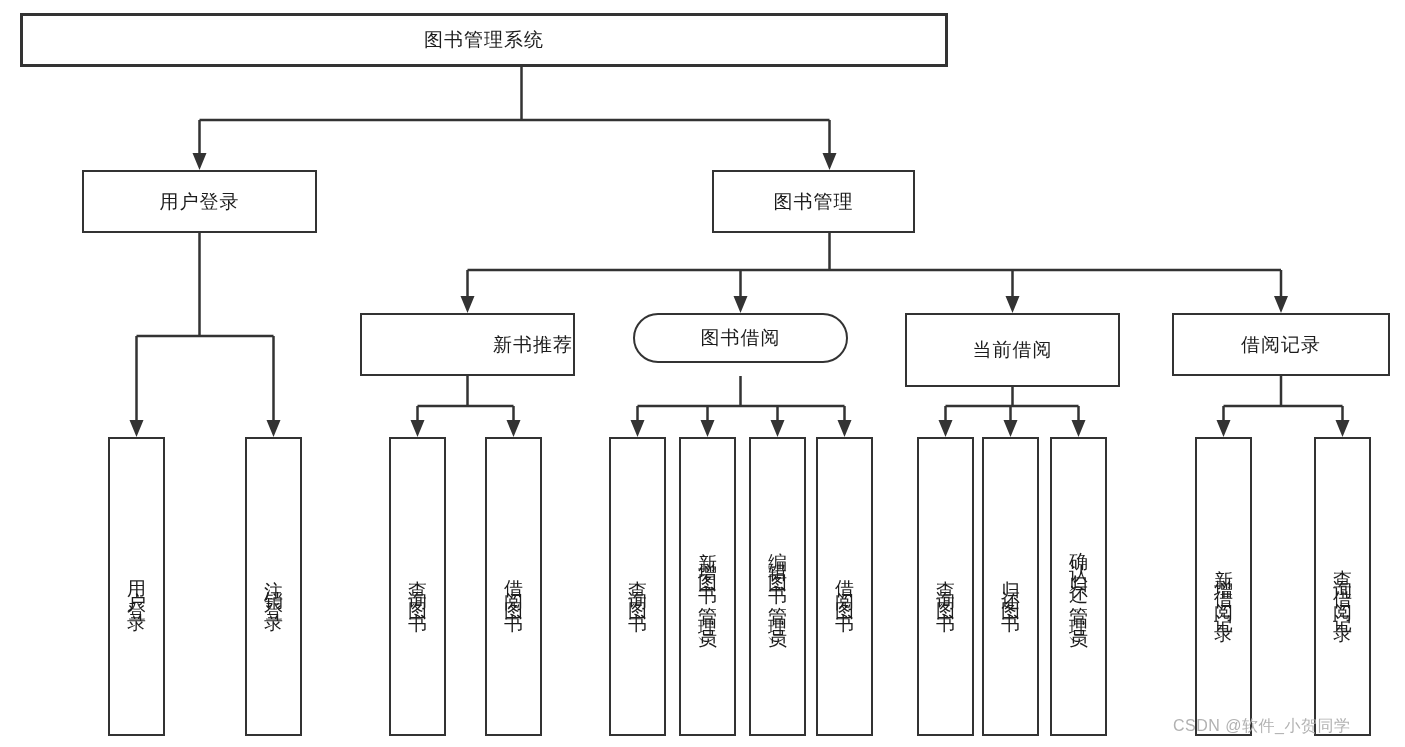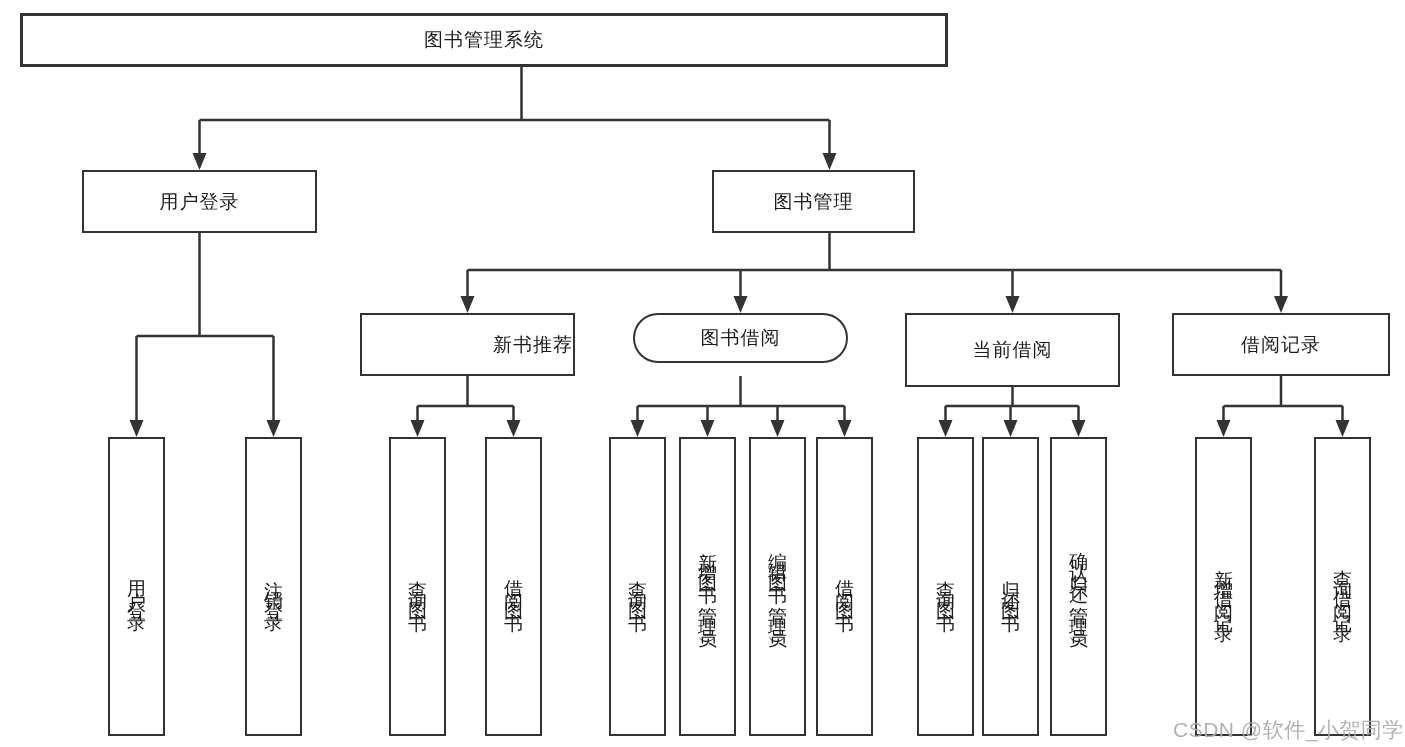--- a/index.html
+++ b/index.html
@@ -35,21 +35,21 @@
     text-orientation: mixed;
     font-size: 19px;
     letter-spacing: 11px;
     line-height: 1.15;
     white-space: nowrap;
   }
   .watermark {
     position: absolute;
     left: 1173px;
     top: 716px;
-    font-size: 21px;
+    font-size: 16px;
     color: rgba(170, 170, 170, 0.92);
     letter-spacing: 0.5px;
     z-index: 5;
     white-space: nowrap;
   }
 </style>
 </head>
 <body>
 
 <div class="diagram">

